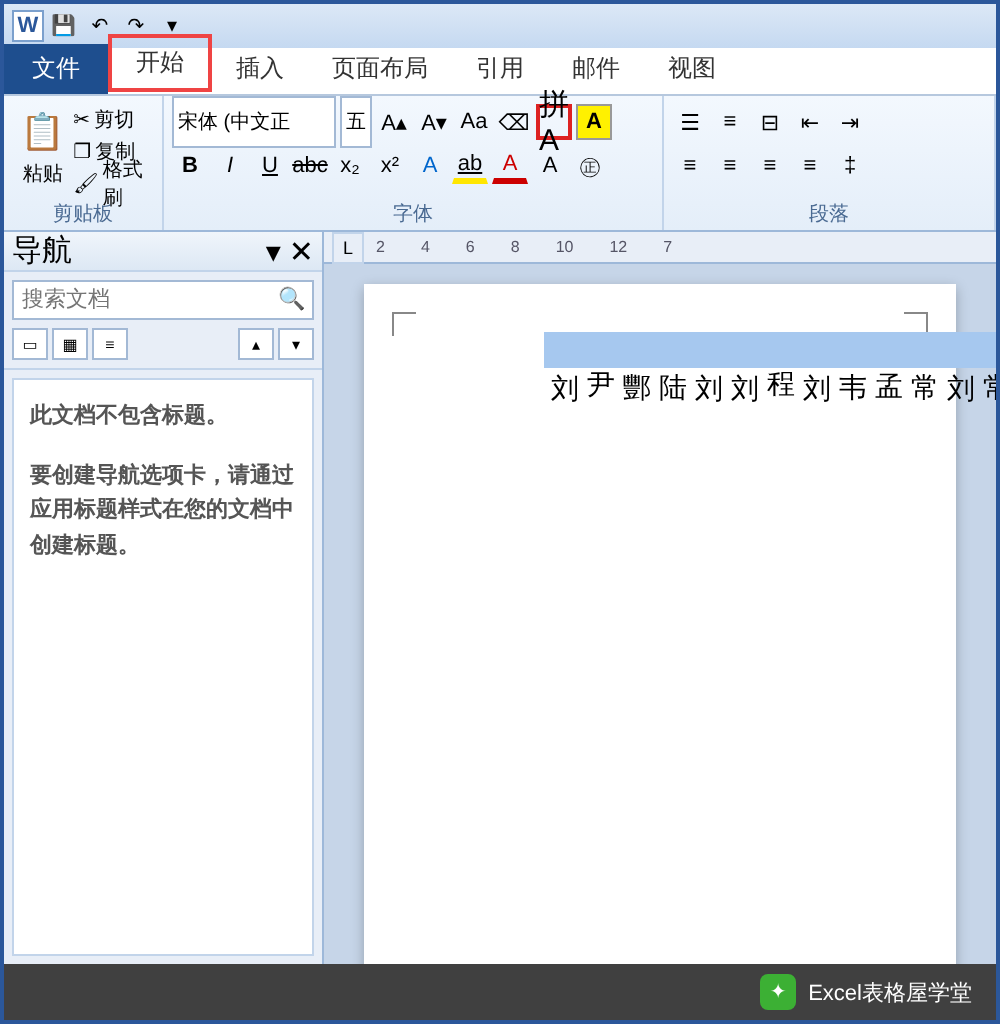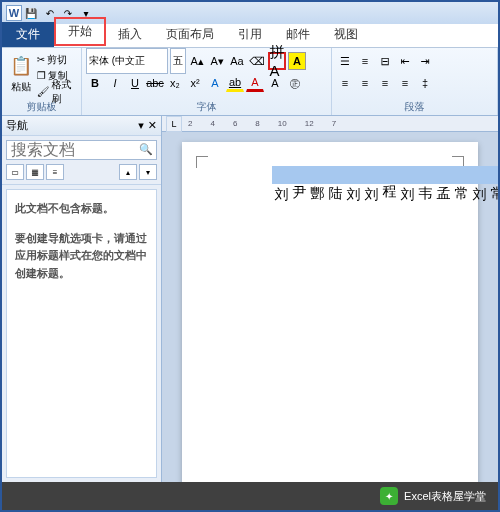--- a/index.html
+++ b/index.html
@@ -24,23 +24,23 @@
   .font-row { display: flex; align-items: center; gap: 2px; height: 22px; }
   .font-sel { height: 18px; border: 1px solid #a3b9d5; background: #fff; font-size: 10px; padding: 12px 2px; }
   .font-name { width: 82px; }
   .font-size { width: 16px; text-align: right; }
   .btn-sq { width: 18px; height: 18px; border: 1px solid transparent; display: flex; align-items: center; justify-content: center; font-size: 11px; cursor: pointer; }
   .highlight-red { border: 2px solid #d22 !important; padding: 0; }
   .highlight-yellow-bg { background: #fff100; border: 1px solid #999; }
   .para-group { flex: 1; min-width: 100px; }
   .body-area { display: flex; height: calc(100% - 114px - 28px); background: #c6d5e8; }
   .nav-pane { width: 160px; background: #e8eef7; border-right: 1px solid #9db8d9; display: flex; flex-direction: column; }
-  .nav-header { height: 20px; background: linear-gradient(#f0f5fb,#dde8f4); border-bottom: 1px solid #c2d4ea; display: flex; align-items: center; justify-content: space-between; padding: 0 4px; font-size: 11px; }
+  .nav-header { height: 20px; background: linear-gradient(#f0f5fb,#dde8f4); border-bottom: 1px solid #c2d4ea; display: flex; align-items: center; justify-content: space-between; padding: 0 4px; font-size: 15px; }
   .nav-search { margin: 4px; position: relative; }
-  .nav-search input { width: 100%; height: 20px; border: 1px solid #a3b9d5; padding: 0 18px 0 4px; font-size: 16px; }
+  .nav-search input { width: 100%; height: 20px; border: 1px solid #a3b9d5; padding: 0 18px 0 4px; font-size: 11px; }
   .nav-search-icon { position: absolute; right: 4px; top: 3px; font-size: 11px; color: #4a6a92; }
   .nav-tabs { display: flex; gap: 2px; padding: 0 4px 4px 4px; border-bottom: 1px solid #c2d4ea; }
   .nav-tab { width: 18px; height: 16px; border: 1px solid #a3b9d5; background: #fff; font-size: 8px; display: flex; align-items: center; justify-content: center; }
   .nav-arrows { margin-left: auto; display: flex; gap: 2px; }
   .nav-body { padding: 10px 8px; background: #fff; margin: 4px; border: 1px solid #c2d4ea; flex: 1; font-size: 11px; color: #555; line-height: 1.6; }
   .nav-body p { margin-bottom: 12px; font-weight: bold; }
   .doc-area { flex: 1; position: relative; overflow: hidden; }
   .ruler-h { height: 16px; background: #e8eef7; border-bottom: 1px solid #9db8d9; display: flex; align-items: center; padding-left: 26px; font-size: 8px; color: #556; gap: 18px; }
   .ruler-corner { width: 16px; height: 16px; background: #e8eef7; border: 1px solid #c2d4ea; position: absolute; left: 4px; top: 0; font-size: 9px; display: flex; align-items: center; justify-content: center; }
   .page { background: #fff; margin: 10px 20px; height: 360px; box-shadow: 0 2px 6px rgba(0,0,0,.25); position: relative; padding: 30px; }

